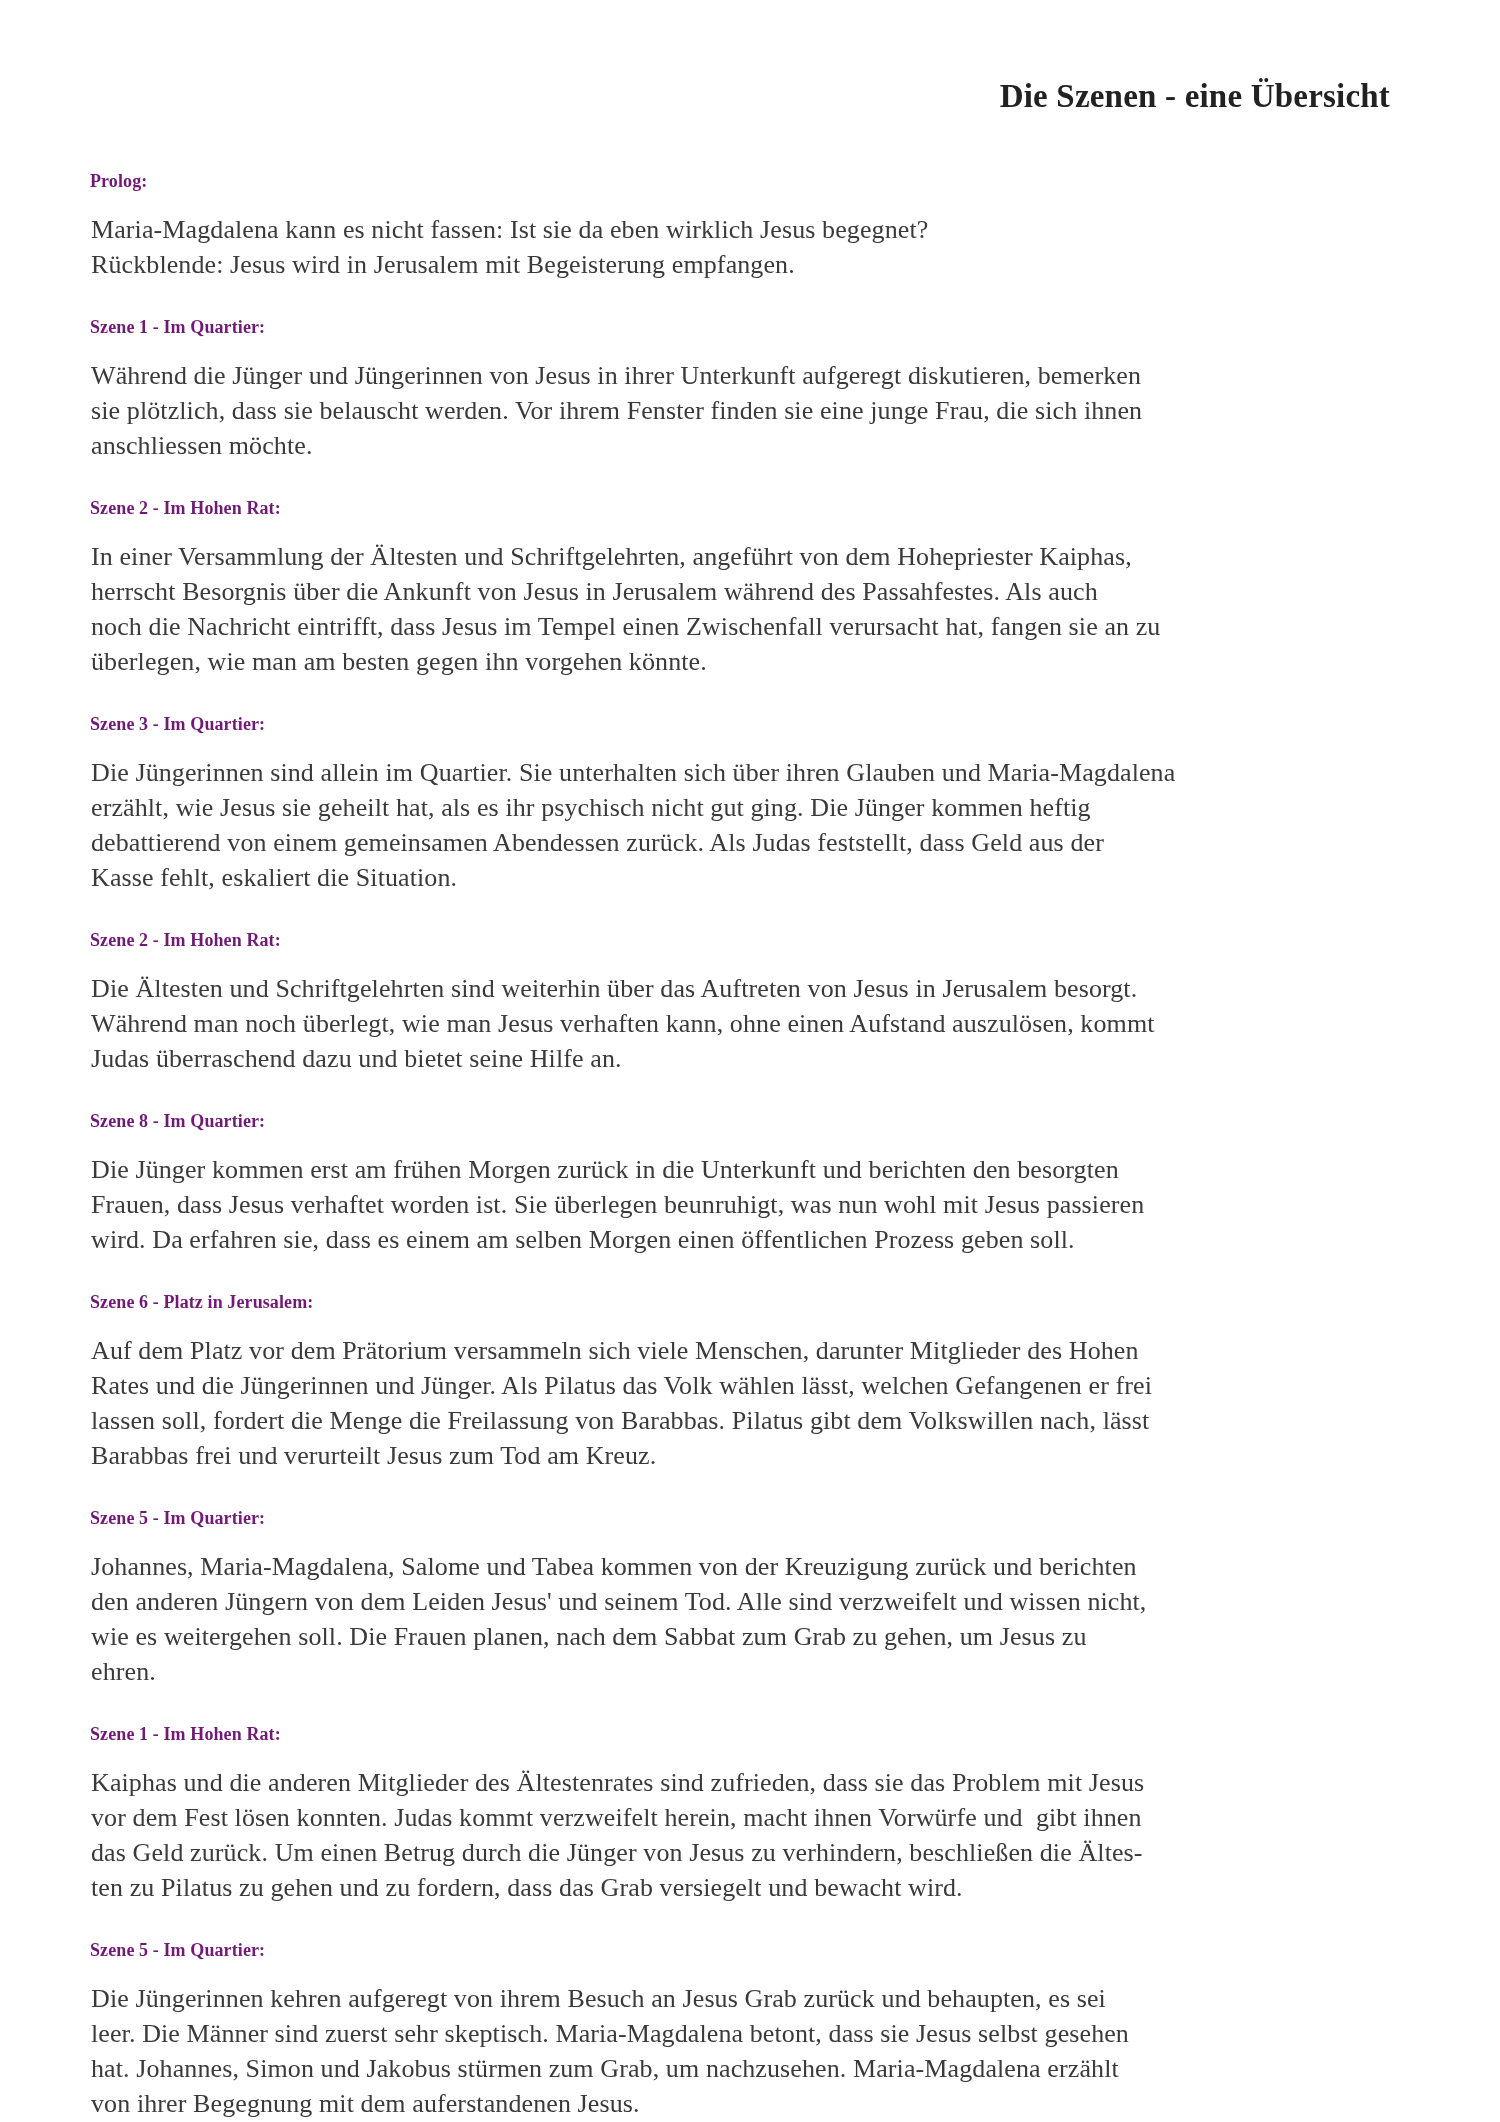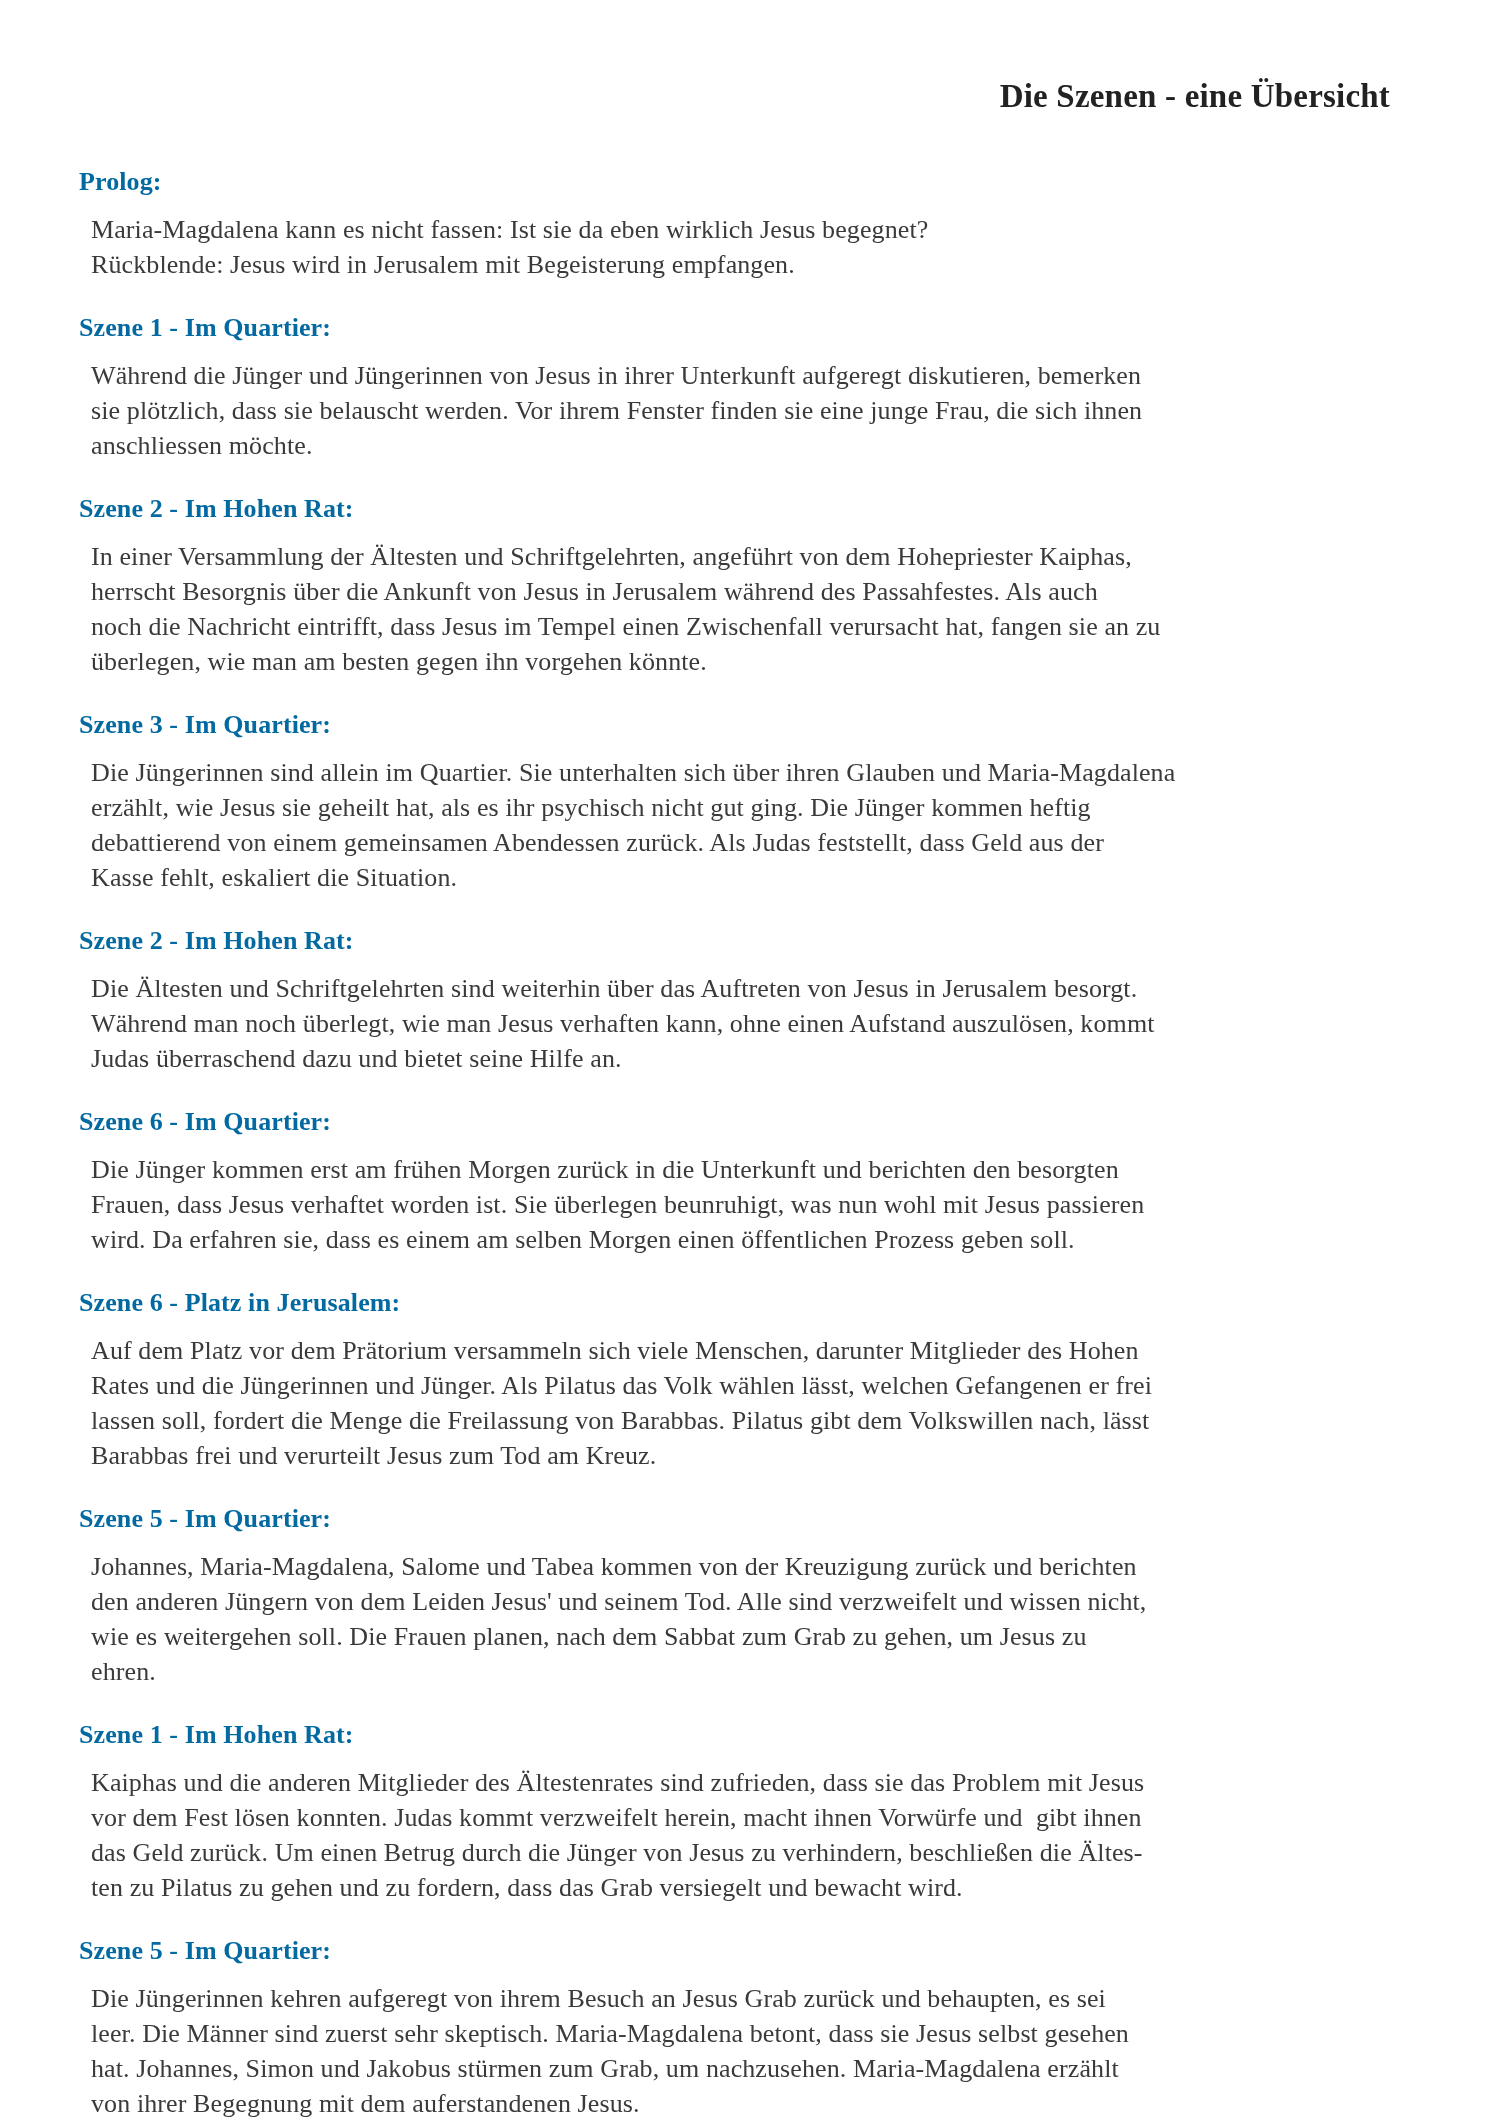--- a/index.html
+++ b/index.html
@@ -25,25 +25,25 @@
     color: #222222;
     letter-spacing: 0.2px;
   }
   .content {
     margin: 48px 30px 0 78px;
   }
   .scene {
     margin: 0 0 28px 0;
   }
   .scene h2 {
-    margin: 1px;
-    font-size: 26px;
+    margin: 12px;
+    font-size: 18px;
     line-height: 35px;
     font-weight: bold;
-    color: #0369a1;
+    color: #701a75;
     letter-spacing: 0.1px;
   }
   .scene p {
     margin: 13px;
     font-size: 26px;
     line-height: 35px;
     font-weight: normal;
     color: #3a3a3a;
     white-space: pre-wrap;
     letter-spacing: 0.1px;
@@ -87,21 +87,21 @@
     </section>
 
     <section class="scene">
       <h2>Szene 2 - Im Hohen Rat:</h2>
       <p>Die Ältesten und Schriftgelehrten sind weiterhin über das Auftreten von Jesus in Jerusalem besorgt.
 Während man noch überlegt, wie man Jesus verhaften kann, ohne einen Aufstand auszulösen, kommt
 Judas überraschend dazu und bietet seine Hilfe an.</p>
     </section>
 
     <section class="scene">
-      <h2>Szene 6 - Im Quartier:</h2>
+      <h2>Szene 8 - Im Quartier:</h2>
       <p>Die Jünger kommen erst am frühen Morgen zurück in die Unterkunft und berichten den besorgten
 Frauen, dass Jesus verhaftet worden ist. Sie überlegen beunruhigt, was nun wohl mit Jesus passieren
 wird. Da erfahren sie, dass es einem am selben Morgen einen öffentlichen Prozess geben soll.</p>
     </section>
 
     <section class="scene">
       <h2>Szene 6 - Platz in Jerusalem:</h2>
       <p>Auf dem Platz vor dem Prätorium versammeln sich viele Menschen, darunter Mitglieder des Hohen
 Rates und die Jüngerinnen und Jünger. Als Pilatus das Volk wählen lässt, welchen Gefangenen er frei
 lassen soll, fordert die Menge die Freilassung von Barabbas. Pilatus gibt dem Volkswillen nach, lässt

